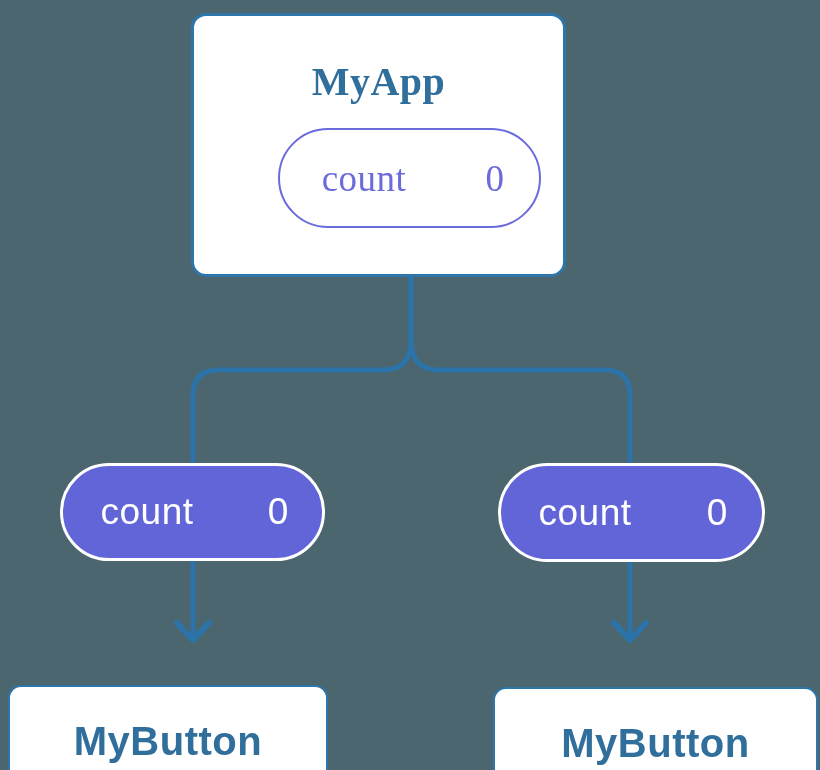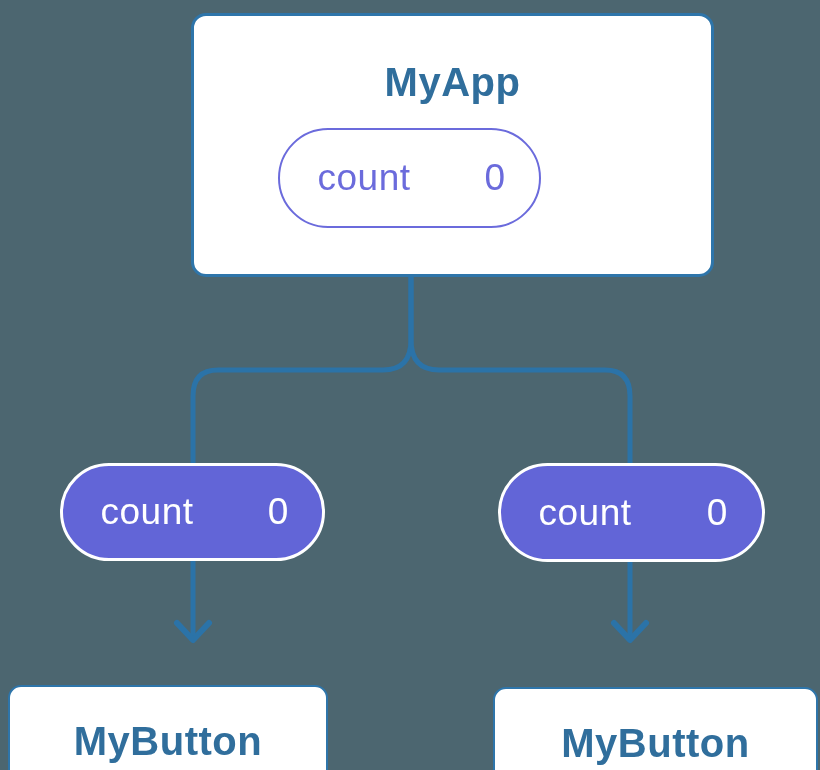--- a/index.html
+++ b/index.html
@@ -38,21 +38,21 @@
     stroke-width: 6;
     stroke-linecap: round;
     stroke-linejoin: round;
   }
   .card {
     position: absolute;
     background: var(--card-bg);
     border: 3px solid var(--card-border);
     border-radius: 15px;
   }
-  .root-card { left: 191px; top: 13px; width: 523px; height: 264px; }
+  .root-card { left: 191px; top: 13px; width: 375px; height: 264px; font-family: Liberation Serif, serif; }
   .card-title {
     display: block;
     text-align: center;
     font-size: 40px;
     font-weight: 700;
     letter-spacing: 0.5px;
     color: var(--title-text);
   }
   .root-card .card-title { margin-top: 44px; line-height: 44px; }
   .child-card {

